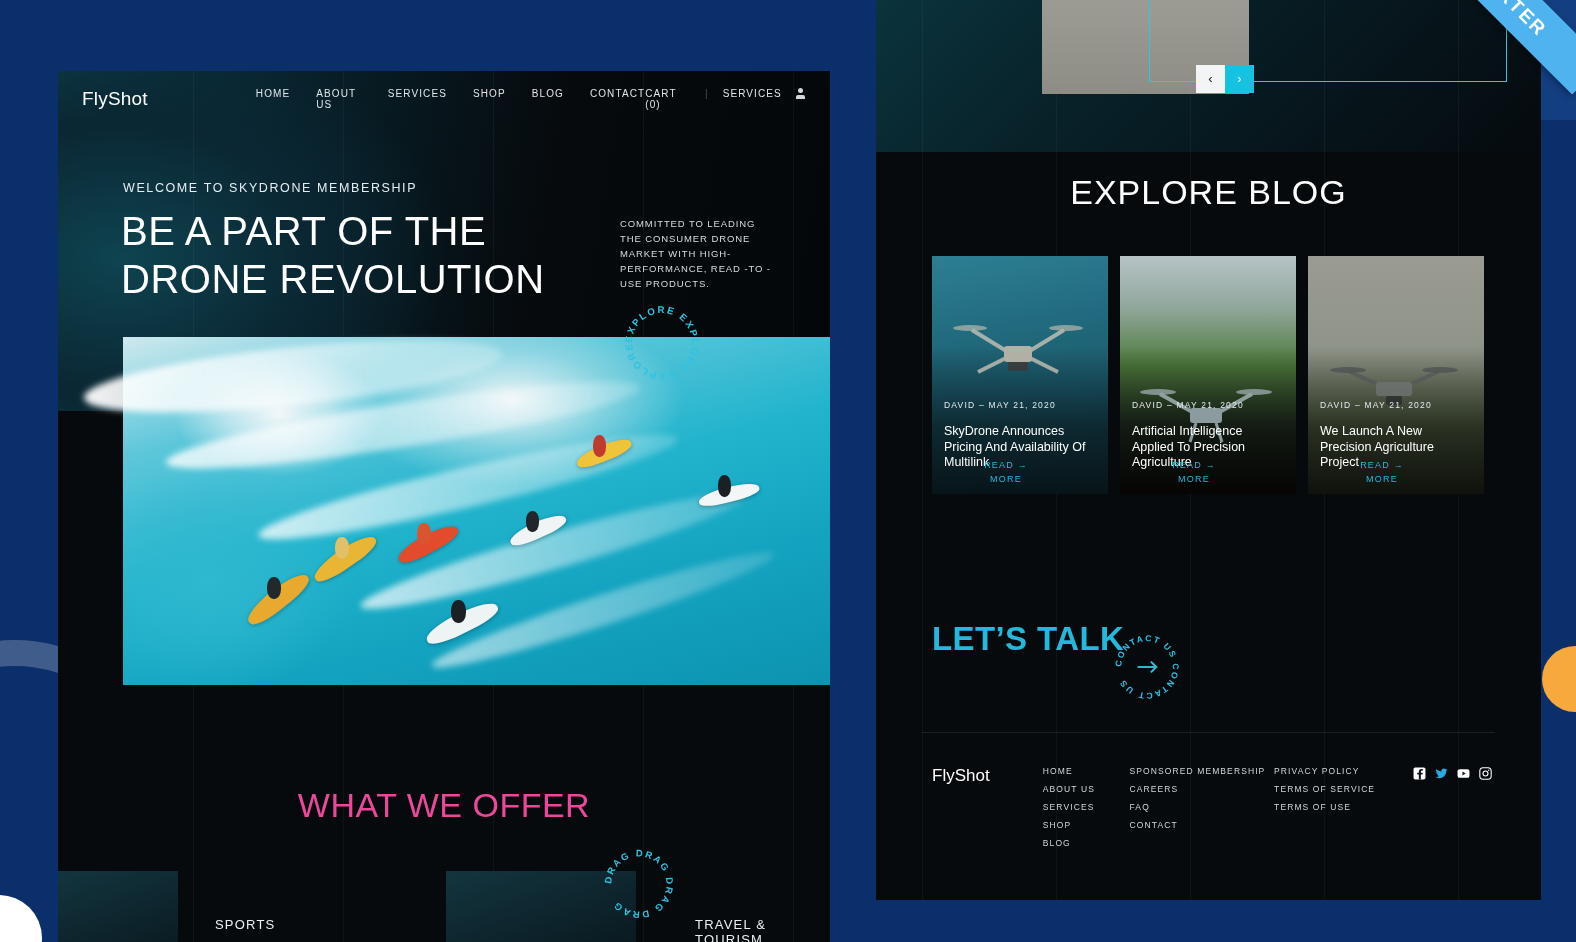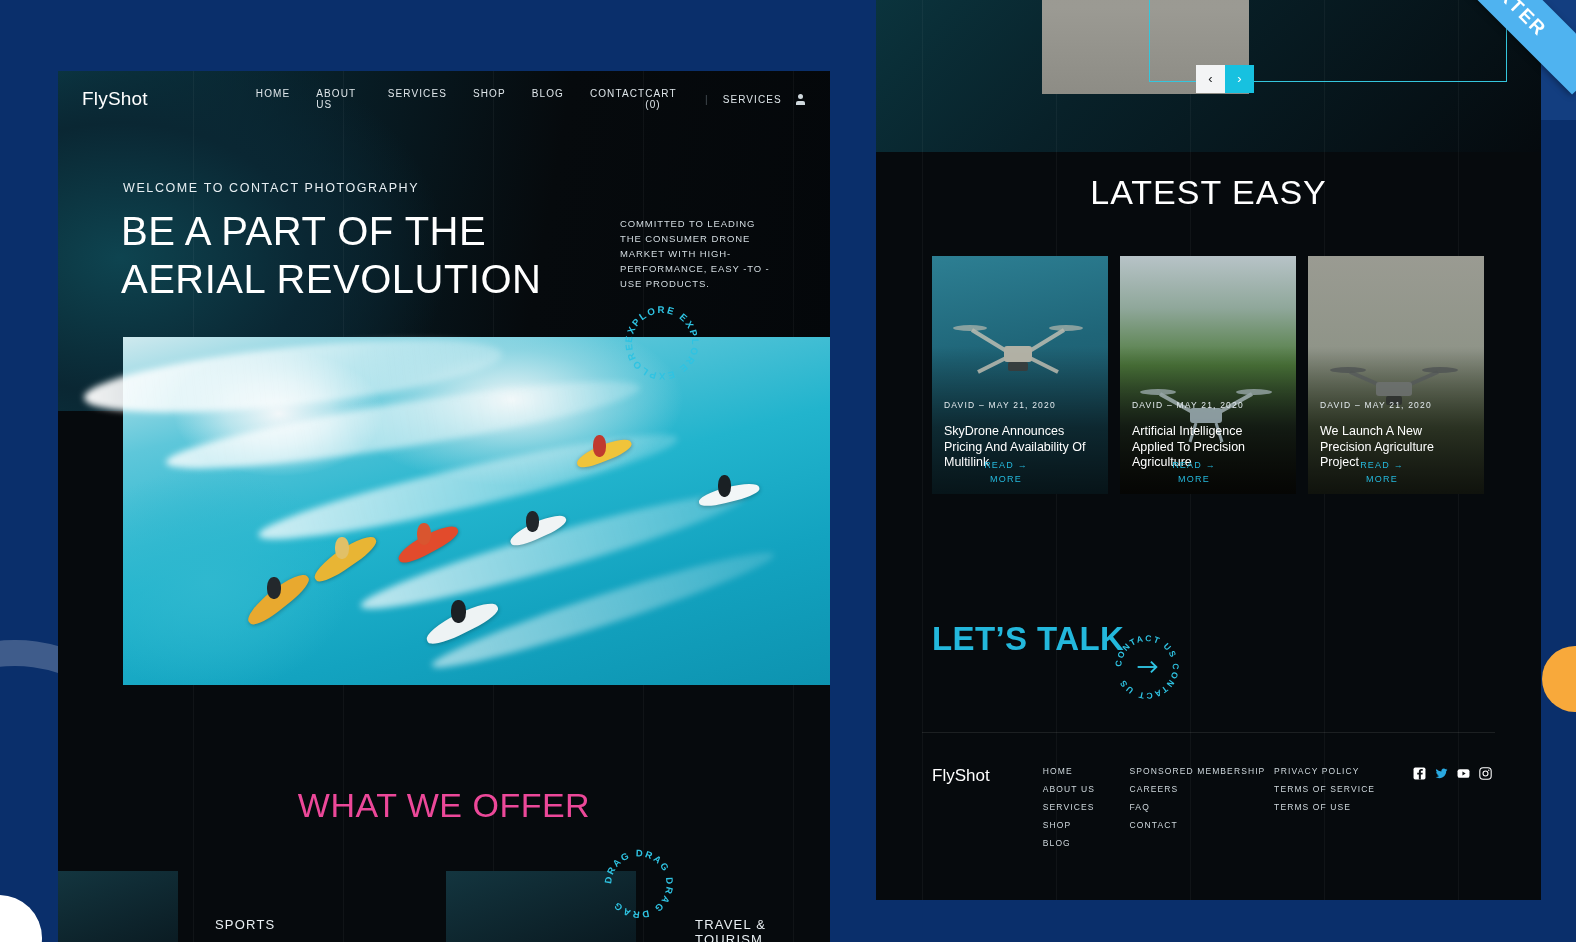--- a/index.html
+++ b/index.html
@@ -76,21 +76,21 @@
   .navbar {
     position: absolute; left: 0; top: 0; width: 100%; height: 56px;
     display: flex; align-items: center; z-index: 5;
   }
   .brand { margin-left: 24px; color: #fff; font-size: 19px; letter-spacing: .2px; }
   .navlinks { display: flex; gap: 26px; margin-left: 108px; }
   .navlinks a {
     color: #dfe6ea; font-size: 10px; letter-spacing: 1.1px;
     text-decoration: none; text-transform: uppercase;
   }
-  .nav-right { margin-left: auto; margin-right: 26px; display: flex; align-items: center; gap: 14px; }
+  .nav-right { margin-left: auto; margin-right: 26px; display: flex; align-items: flex-start; gap: 14px; }
   .nav-right span { color: #dfe6ea; font-size: 10px; letter-spacing: 1.1px; }
   .nav-sep { color: #4a5258 !important; }
   .person-icon { width: 9px; height: 11px; position: relative; display: inline-block; }
   .person-icon::before {
     content:''; position:absolute; left:2px; top:0; width:5px; height:5px;
     border-radius:50%; background:#cfd8dd;
   }
   .person-icon::after {
     content:''; position:absolute; left:0; bottom:0; width:9px; height:4px;
     border-radius:2px 2px 0 0; background:#cfd8dd;
@@ -267,26 +267,26 @@
         <a>CONTACT</a>
       </nav>
       <div class="nav-right">
         <span>CART (0)</span>
         <span class="nav-sep">|</span>
         <span>SERVICES</span>
         <span class="person-icon"></span>
       </div>
     </div>
 
-    <div class="welcome-kicker">WELCOME TO CONTACT PHOTOGRAPHY</div>
+    <div class="welcome-kicker">WELCOME TO SKYDRONE MEMBERSHIP</div>
     <div class="hero-title">
       <div>BE A PART OF THE</div>
-      <div>AERIAL REVOLUTION</div>
-    </div>
-    <div class="hero-blurb">COMMITTED TO LEADING THE CONSUMER DRONE MARKET WITH HIGH-PERFORMANCE, EASY -TO -USE PRODUCTS.</div>
+      <div>DRONE REVOLUTION</div>
+    </div>
+    <div class="hero-blurb">COMMITTED TO LEADING THE CONSUMER DRONE MARKET WITH HIGH-PERFORMANCE, READ -TO -USE PRODUCTS.</div>
 
     <div class="circ-badge" style="left:560px; top:228px; width:88px; height:88px;">
       <svg viewBox="0 0 100 100" width="88" height="88">
         <defs>
             <path id="expCircle" d="M 50,50 m -34,0 a 34,34 0 1,1 68,0 a 34,34 0 1,1 -68,0"></path>
           </defs>
         <text fill="#2fc3e2">
           <textPath href="#expCircle" startOffset="0"><tspan>EXPLORE  EXPLORE  EXPLORE  </tspan></textPath>
         </text>
       </svg>
@@ -361,21 +361,21 @@
 
     <div class="rp-testimonial-img">
       
     </div>
     <div class="rp-frame-line"></div>
     <div class="carousel-btns">
       <button class="cb-prev">‹</button>
       <button class="cb-next">›</button>
     </div>
 
-    <div class="rp-section-title">LATEST EASY</div>
+    <div class="rp-section-title">EXPLORE BLOG</div>
 
     <div class="blog-row">
 
       <div class="blog-card bc1">
         <div class="photo"></div>
         <svg class="drone-silhouette" viewBox="0 0 140 70">
           <g stroke="#d8cdbd" stroke-width="4" fill="none" opacity=".85">
             <line x1="24" y1="16" x2="60" y2="38"></line>
               <line x1="116" y1="16" x2="80" y2="38"></line>
             <line x1="30" y1="58" x2="58" y2="44"></line>

